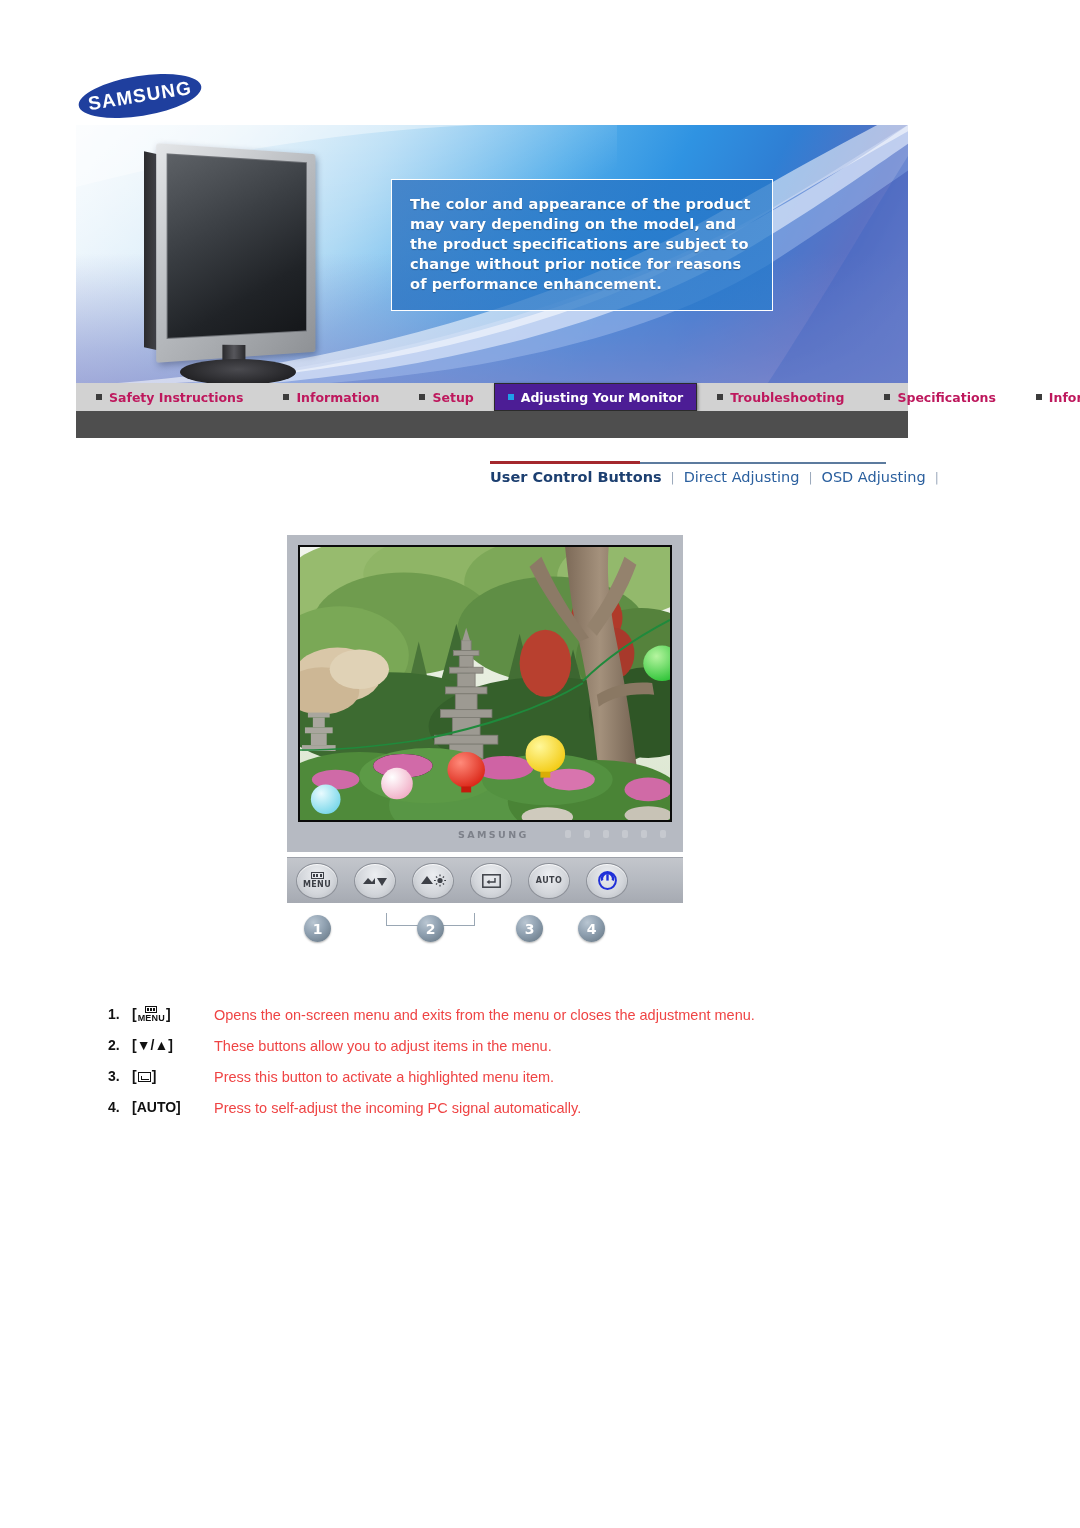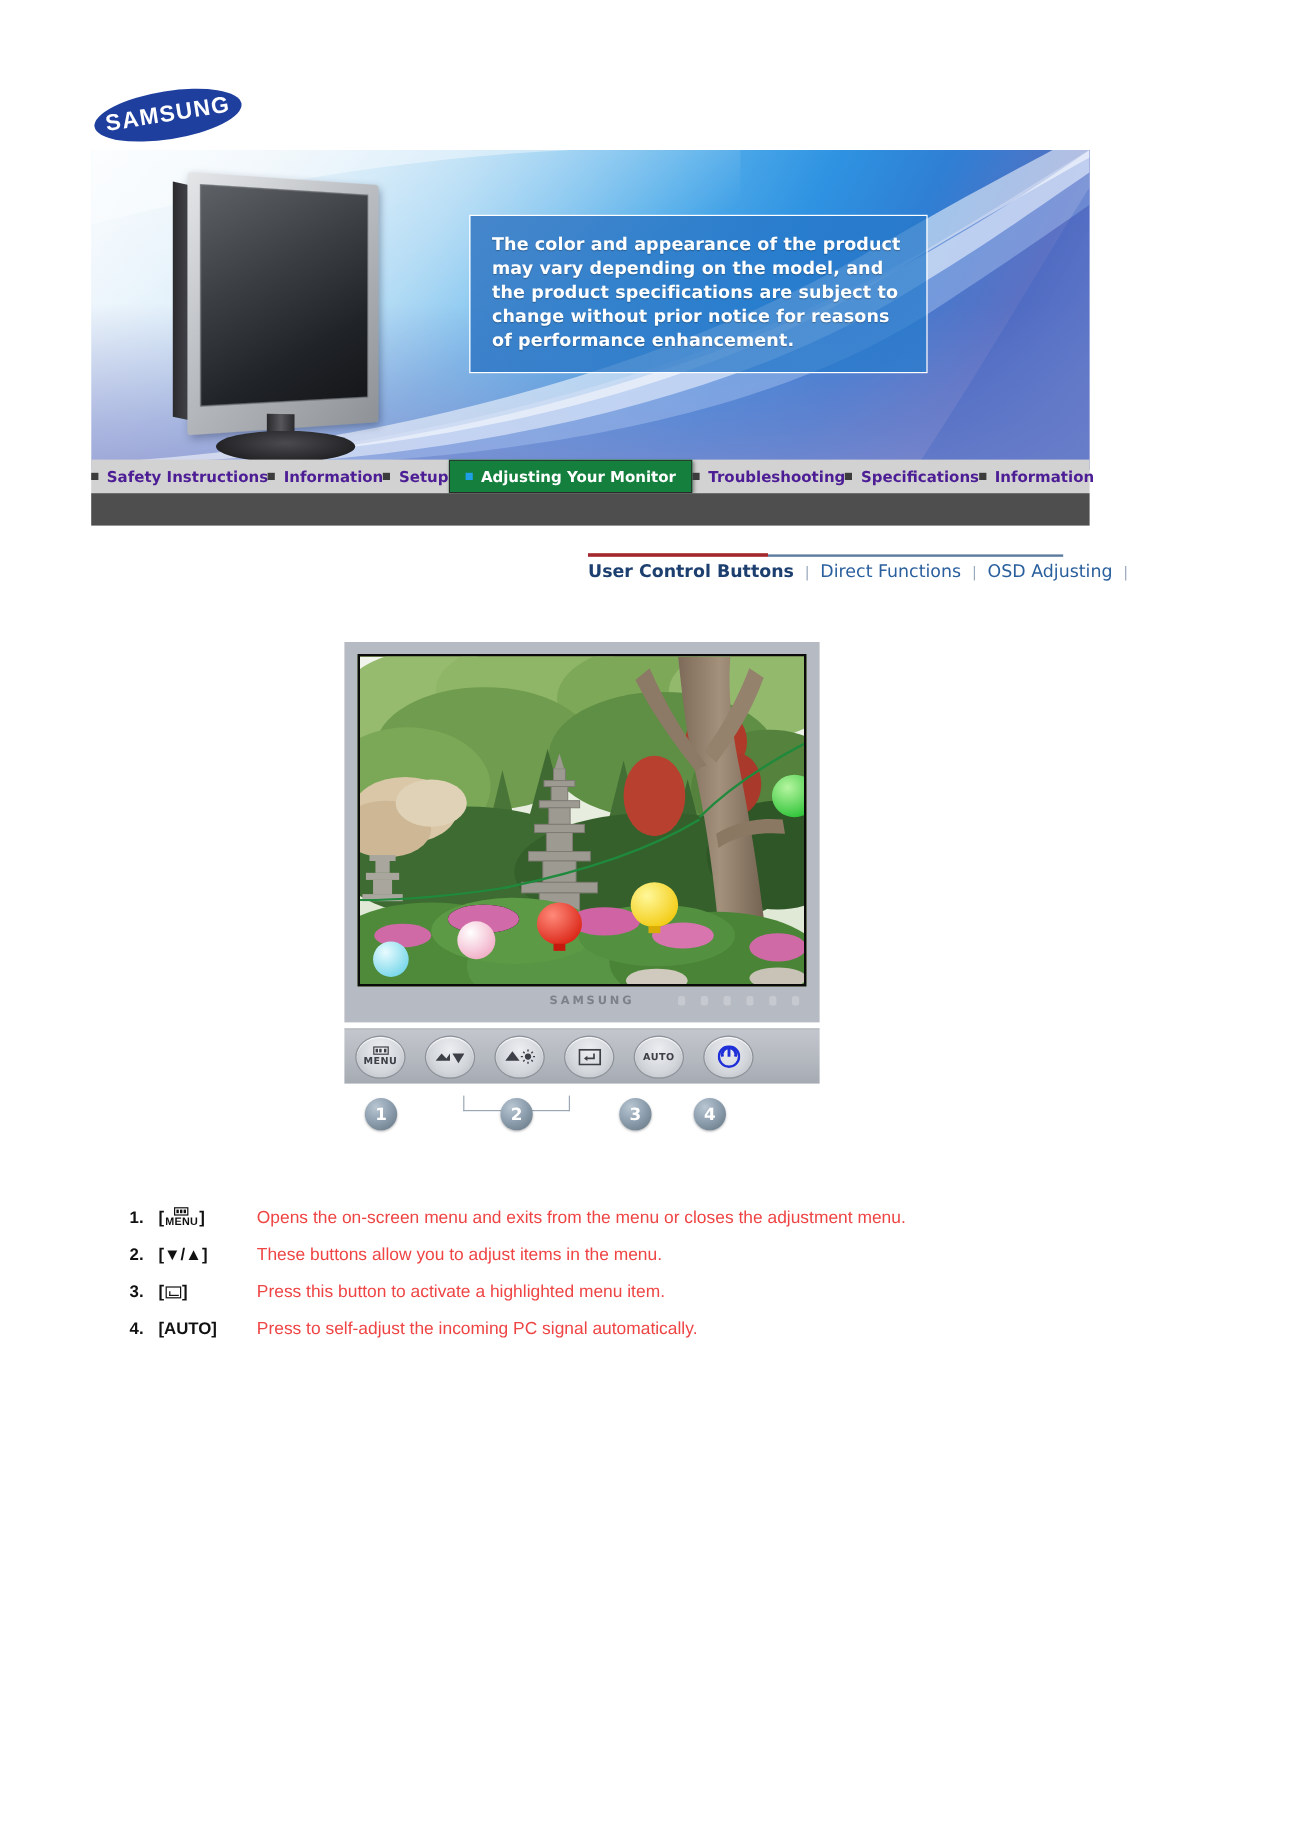--- a/index.html
+++ b/index.html
@@ -155,36 +155,36 @@
     width: 832px;
     height: 28px;
     background: #d2d2d2;
     display: flex;
     align-items: stretch;
   }
   #main-nav .tab {
     display: flex;
     align-items: center;
     gap: 7px;
-    padding: 0 0;
+    padding: 0 20px;
     font-size: 12.5px;
     font-weight: bold;
-    color: #4c1d95;
+    color: #be185d;
     white-space: nowrap;
     font-family: "DejaVu Sans", sans-serif;
     cursor: pointer;
   }
   #main-nav .tab .bullet {
     width: 6px; height: 6px;
     background: #3c3c3c;
     display: inline-block;
     flex: 0 0 auto;
   }
   #main-nav .tab.active {
-    background: #15803d;
+    background: #4c1d95;
     color: #ffffff;
     box-shadow: inset 0 0 0 1px #2b2b2b, 1px 1px 3px rgba(0,0,0,.45);
     padding: 0 14px;
   }
   #main-nav .tab.active .bullet {
     background: #1f9fe8;
   }
   #main-nav .spacer { flex: 1 1 auto; }
 
   #nav-underbar {
@@ -540,21 +540,21 @@
 <div id="nav-underbar"></div>
 
 <div id="sub-nav">
   <div class="rule">
     <div class="red"></div>
     <div class="blue"></div>
   </div>
   <div class="links">
     <span class="item current">User Control Buttons</span>
     <span class="sep">|</span>
-    <span class="item link">Direct Functions</span>
+    <span class="item link">Direct Adjusting</span>
     <span class="sep">|</span>
     <span class="item link">OSD Adjusting</span>
     <span class="sep">|</span>
   </div>
 </div>
 
 <div id="monitor-figure">
 
   <div id="panel-bezel">
     <div id="panel-screen">

